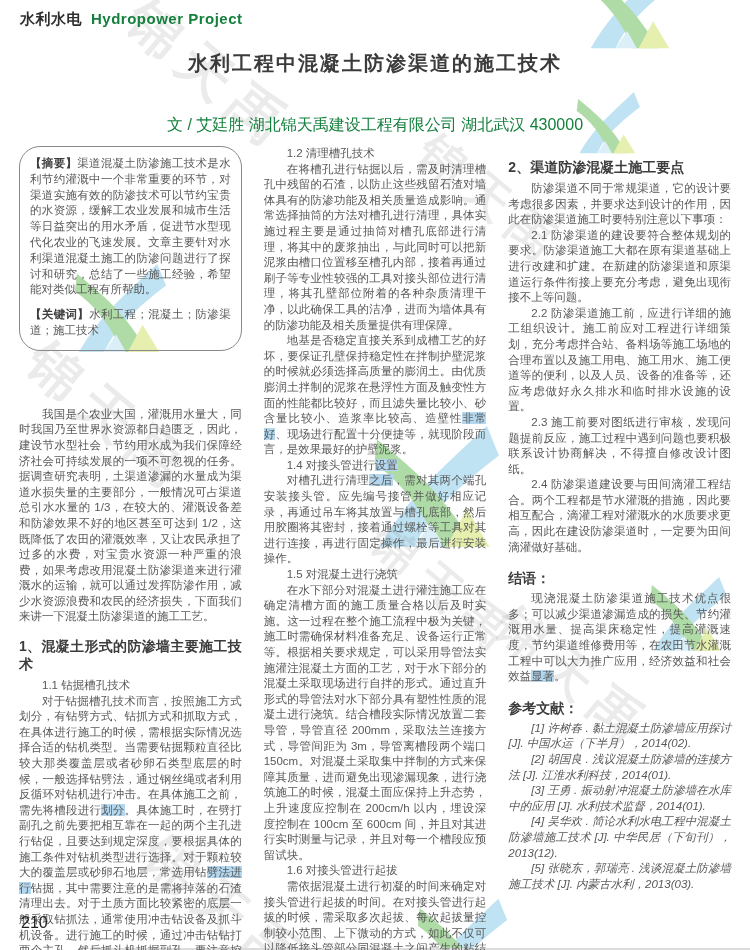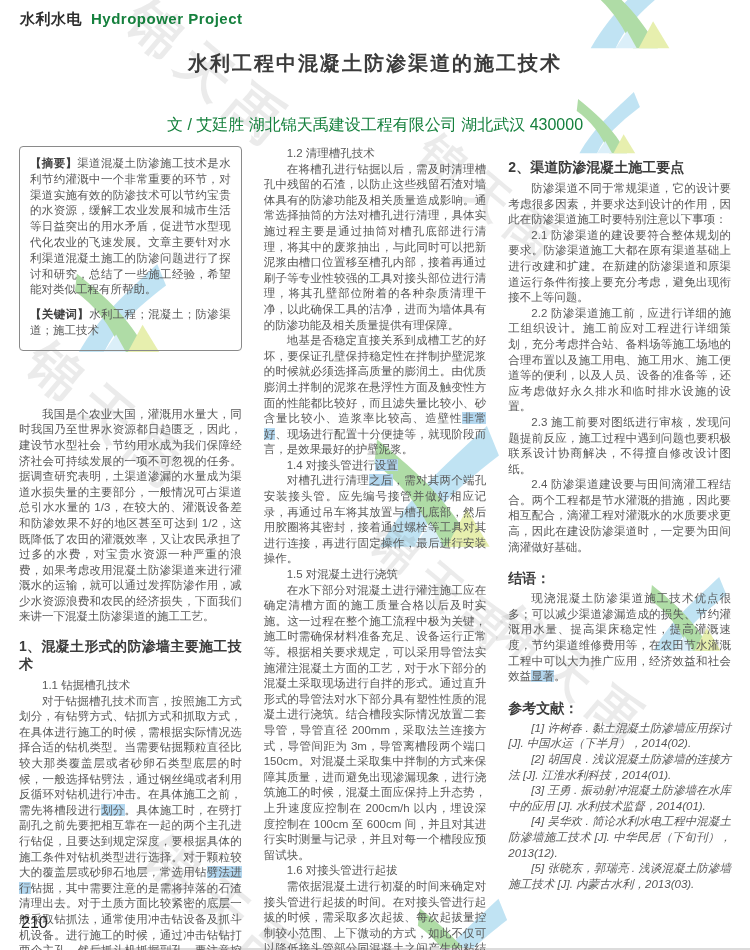--- a/index.html
+++ b/index.html
@@ -20,21 +20,21 @@
   .pagenum{position:absolute;z-index:2;left:21px;top:914px;font-size:16px;font-weight:normal;color:#1f1f1f;}
   .bottom-edge{position:absolute;left:90px;right:0;bottom:0;height:2px;background:#dcdcdc;}
   
   .cols{position:absolute;z-index:1;top:146px;left:19px;width:712px;display:flex;gap:22px;}
   .col{width:223px;font-size:11.5px;line-height:15.6px;text-align:justify;color:#585858;}
   .col p{margin:0;text-indent:2em;}
   .col p.noindent{text-indent:0;}
   .h-sub{text-indent:2em;margin:0;}
   .h-major{font-size:14px;font-weight:bold;color:#3c3c3c;margin:12px 0 5px;line-height:18px;}
   .h-side{font-size:14px;font-weight:bold;color:#3c3c3c;margin:14px 0 4px;line-height:18px;}
-  .abs-box{border:1px solid #8a8a8a;border-radius:4px;padding:9px 10px 11px 10px;margin-bottom:56px;line-height:15.8px;}
+  .abs-box{border:1px solid #8a8a8a;border-radius:21px;padding:9px 10px 11px 10px;margin-bottom:56px;line-height:15.8px;}
   .abs-box p{text-indent:0;}
   .abs-box .kw{margin-top:9px;}
   .abs-box b{color:#3e3e3e;}
   .hl{background:var(--hl,#b3d7ef);}
   .ref{margin:0;font-style:italic;}
 </style>
 </head>
 <body>
 
 <div class="page">

